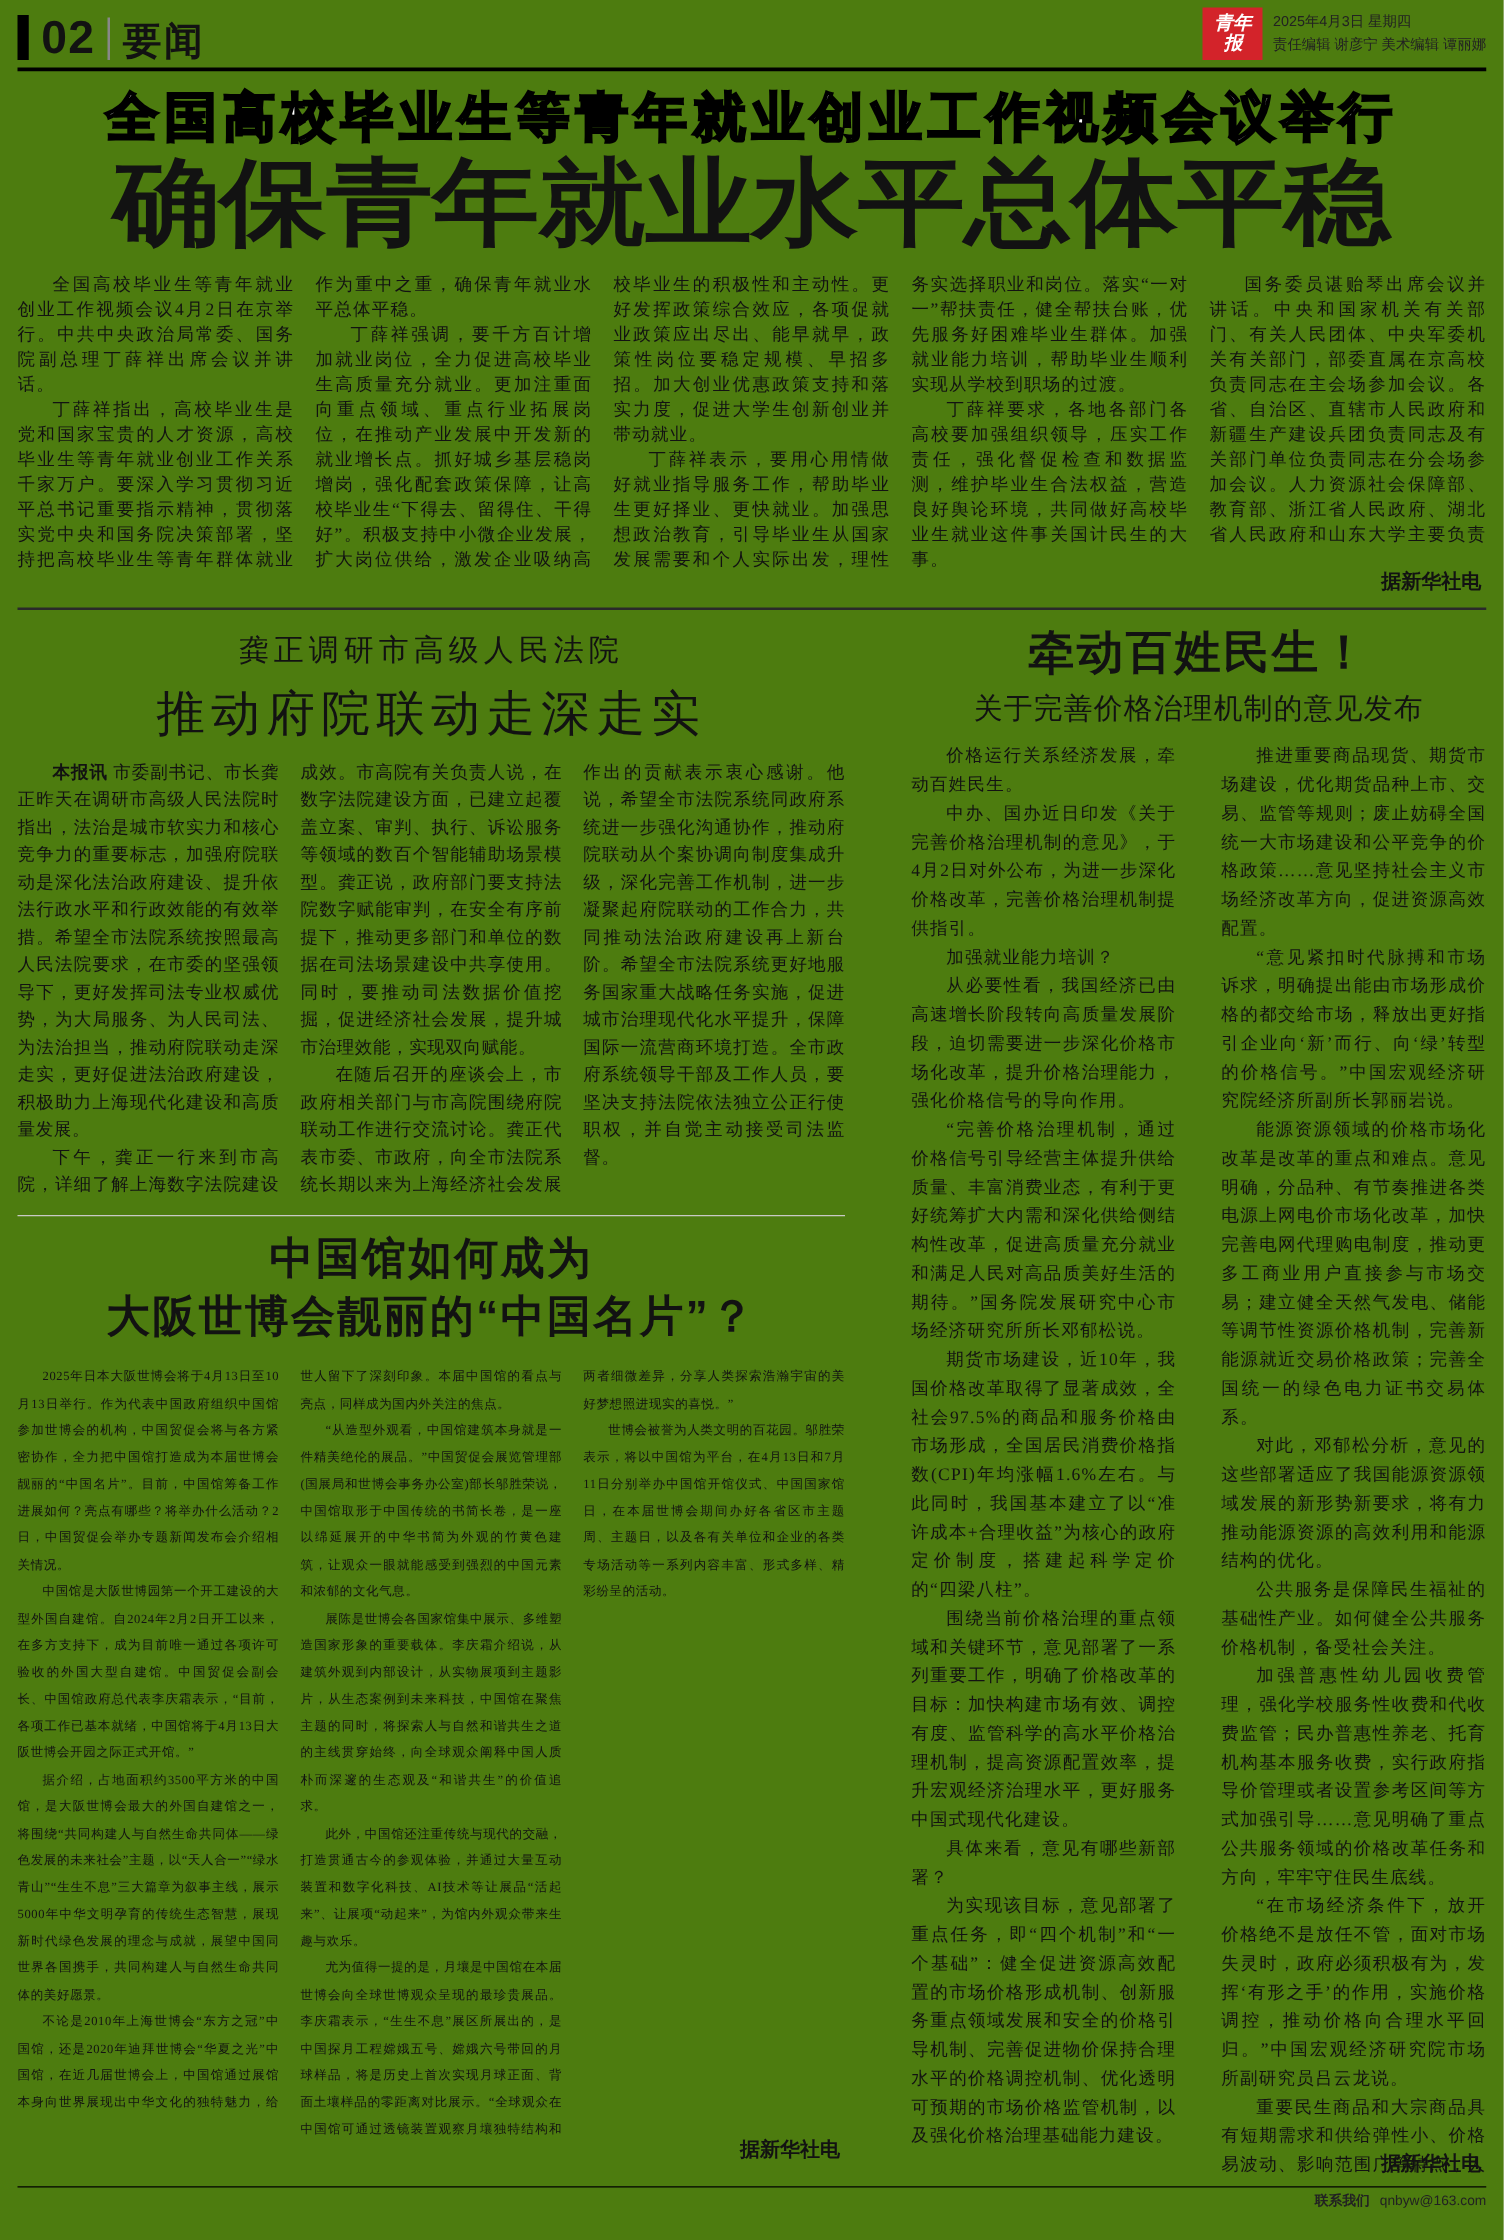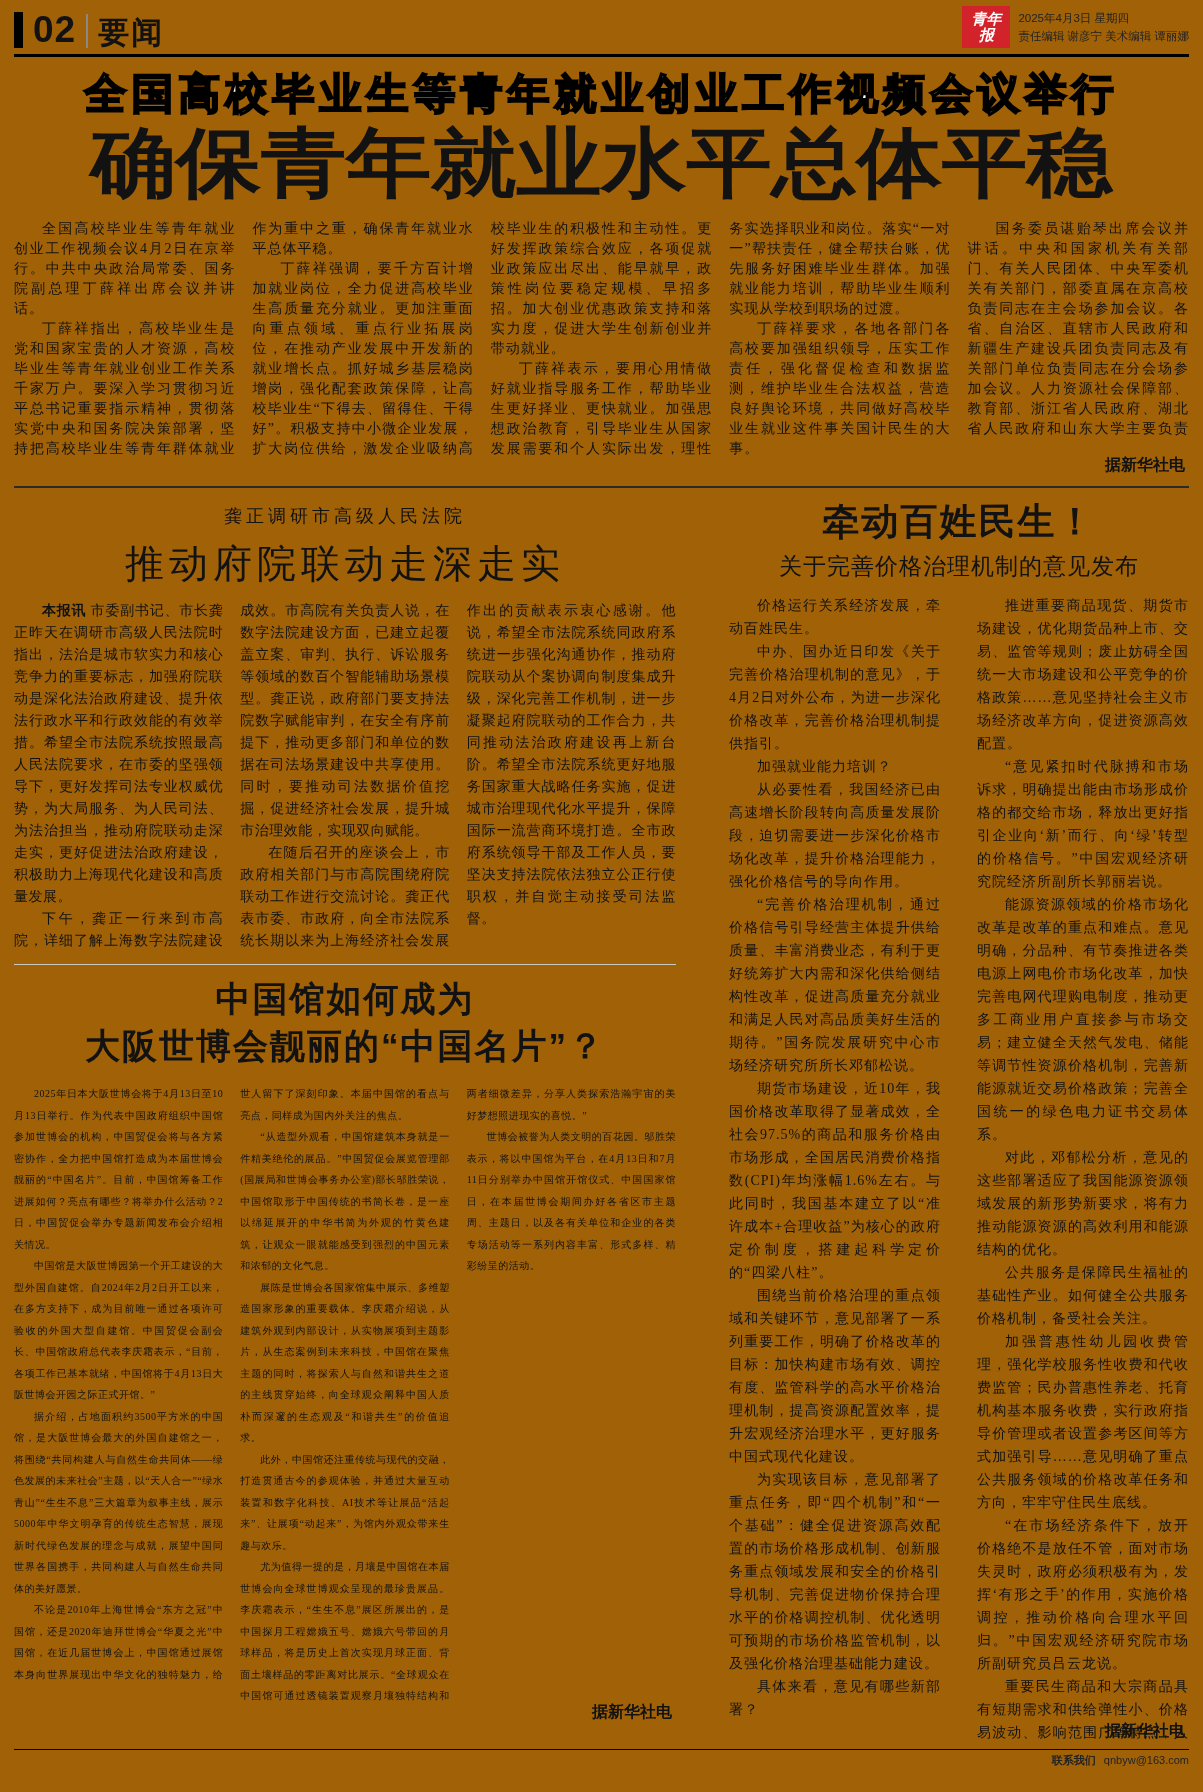--- a/index.html
+++ b/index.html
@@ -1,18 +1,18 @@
 <!DOCTYPE html>
 <html><head>
 <meta charset="utf-8">
 <style>
   html,body{margin:0;padding:0;background:#e9e9e6;}
   .page{
     position:relative; width:1203px; height:1792px; margin:0 auto;
-    background:#a16207; color:#121212; overflow:hidden;
+    background:#4d7c0f; color:#121212; overflow:hidden;
     font-family:"Liberation Serif", serif;
   }
   .inner{padding:0 14px;}
   
   .header{display:flex; align-items:flex-end; justify-content:space-between; padding:6px 14px 4px 14px;}
   .hleft{display:flex; align-items:flex-end; gap:10px;}
   .fold-mark{width:9px;height:36px;background:#000;}
   .pagenum{font-family:"Liberation Sans",sans-serif;font-size:37px;font-weight:700;line-height:1;letter-spacing:1px;}
   .hsep{width:2px;height:34px;background:#888;}
   .section-title{font-family:"Liberation Sans",sans-serif;font-size:31px;font-weight:700;line-height:1;letter-spacing:2px;}
@@ -37,21 +37,21 @@
     line-height:1.05;transform:scaleX(1.12);transform-origin:center;white-space:nowrap;
   }
   .lead-body{margin-top:16px;height:256px;column-count:5;column-gap:17px;column-fill:auto;
     font-size:14px;line-height:20px;letter-spacing:1px;overflow:hidden;}
   .mid-rule{height:2px;background:#2a2a2a;margin:10px 14px 0 14px;}
   
   .mid-wrap{display:flex;padding:0 14px;margin-top:8px;}
   .left-col{width:662px;flex:none;}
   .right-col{width:460px;flex:none;margin-left:53px;}
   
-  .court-kicker{text-align:center;font-family:"Liberation Sans",sans-serif;font-size:18px;letter-spacing:4px;margin-top:8px;}
+  .court-kicker{text-align:center;font-family:"Liberation Sans",sans-serif;font-size:24px;letter-spacing:4px;margin-top:8px;}
   .court-headline{text-align:center;font-family:"Liberation Sans",sans-serif;font-size:39px;font-weight:400;letter-spacing:5px;margin-top:15px;line-height:1.1;}
   .court-body{margin-top:14px;height:352px;column-count:3;column-gap:17px;column-fill:auto;
     font-size:14px;line-height:22px;letter-spacing:0.5px;overflow:hidden;}
   .left-divider{height:1px;background:#c9c9c4;margin:12px 0 10px 0;}
   
   .expo-headline{text-align:center;font-family:"Liberation Sans",sans-serif;font-size:35px;font-weight:700;letter-spacing:2px;line-height:1.35;}
   .expo-body{margin-top:14px;height:640px;column-count:3;column-gap:17px;column-fill:auto;
     font-size:10px;line-height:21.5px;letter-spacing:0.5px;overflow:hidden;}
   
   .price-headline{text-align:center;font-family:"Liberation Sans",sans-serif;font-size:37px;font-weight:900;letter-spacing:2px;line-height:1.1;margin-top:6px;}
@@ -142,22 +142,22 @@
         <div class="price-headline">牵动百姓民生！</div>
         <div class="price-subhead">关于完善价格治理机制的意见发布</div>
         <div class="price-body">
             <p class="para">价格运行关系经济发展，牵动百姓民生。</p>
             <p class="para">中办、国办近日印发《关于完善价格治理机制的意见》，于4月2日对外公布，为进一步深化价格改革，完善价格治理机制提供指引。</p>
             <p class="para">加强就业能力培训？</p>
             <p class="para">从必要性看，我国经济已由高速增长阶段转向高质量发展阶段，迫切需要进一步深化价格市场化改革，提升价格治理能力，强化价格信号的导向作用。</p>
             <p class="para">“完善价格治理机制，通过价格信号引导经营主体提升供给质量、丰富消费业态，有利于更好统筹扩大内需和深化供给侧结构性改革，促进高质量充分就业和满足人民对高品质美好生活的期待。”国务院发展研究中心市场经济研究所所长邓郁松说。</p>
             <p class="para">期货市场建设，近10年，我国价格改革取得了显著成效，全社会97.5%的商品和服务价格由市场形成，全国居民消费价格指数(CPI)年均涨幅1.6%左右。与此同时，我国基本建立了以“准许成本+合理收益”为核心的政府定价制度，搭建起科学定价的“四梁八柱”。</p>
             <p class="para">围绕当前价格治理的重点领域和关键环节，意见部署了一系列重要工作，明确了价格改革的目标：加快构建市场有效、调控有度、监管科学的高水平价格治理机制，提高资源配置效率，提升宏观经济治理水平，更好服务中国式现代化建设。</p>
+            <p class="para">具体来看，意见有哪些新部署？</p>
             <p class="para">为实现该目标，意见部署了重点任务，即“四个机制”和“一个基础”：健全促进资源高效配置的市场价格形成机制、创新服务重点领域发展和安全的价格引导机制、完善促进物价保持合理水平的价格调控机制、优化透明可预期的市场价格监管机制，以及强化价格治理基础能力建设。</p>
-            <p class="para">具体来看，意见有哪些新部署？</p>
             <p class="para">推进重要商品现货、期货市场建设，优化期货品种上市、交易、监管等规则；废止妨碍全国统一大市场建设和公平竞争的价格政策……意见坚持社会主义市场经济改革方向，促进资源高效配置。</p>
             <p class="para">“意见紧扣时代脉搏和市场诉求，明确提出能由市场形成价格的都交给市场，释放出更好指引企业向‘新’而行、向‘绿’转型的价格信号。”中国宏观经济研究院经济所副所长郭丽岩说。</p>
             <p class="para">能源资源领域的价格市场化改革是改革的重点和难点。意见明确，分品种、有节奏推进各类电源上网电价市场化改革，加快完善电网代理购电制度，推动更多工商业用户直接参与市场交易；建立健全天然气发电、储能等调节性资源价格机制，完善新能源就近交易价格政策；完善全国统一的绿色电力证书交易体系。</p>
             <p class="para">对此，邓郁松分析，意见的这些部署适应了我国能源资源领域发展的新形势新要求，将有力推动能源资源的高效利用和能源结构的优化。</p>
             <p class="para">公共服务是保障民生福祉的基础性产业。如何健全公共服务价格机制，备受社会关注。</p>
             <p class="para">加强普惠性幼儿园收费管理，强化学校服务性收费和代收费监管；民办普惠性养老、托育机构基本服务收费，实行政府指导价管理或者设置参考区间等方式加强引导……意见明确了重点公共服务领域的价格改革任务和方向，牢牢守住民生底线。</p>
             <p class="para">“在市场经济条件下，放开价格绝不是放任不管，面对市场失灵时，政府必须积极有为，发挥‘有形之手’的作用，实施价格调控，推动价格向合理水平回归。”中国宏观经济研究院市场所副研究员吕云龙说。</p>
             <p class="para">重要民生商品和大宗商品具有短期需求和供给弹性小、价格易波动、影响范围广等特点，人民群众和经营主体对这些商品价格波动的“体感”更为直接强烈。</p>
           </div>
         <span style="position:relative;display:block;margin-top:-23px;" class="byline">据新华社电</span>

